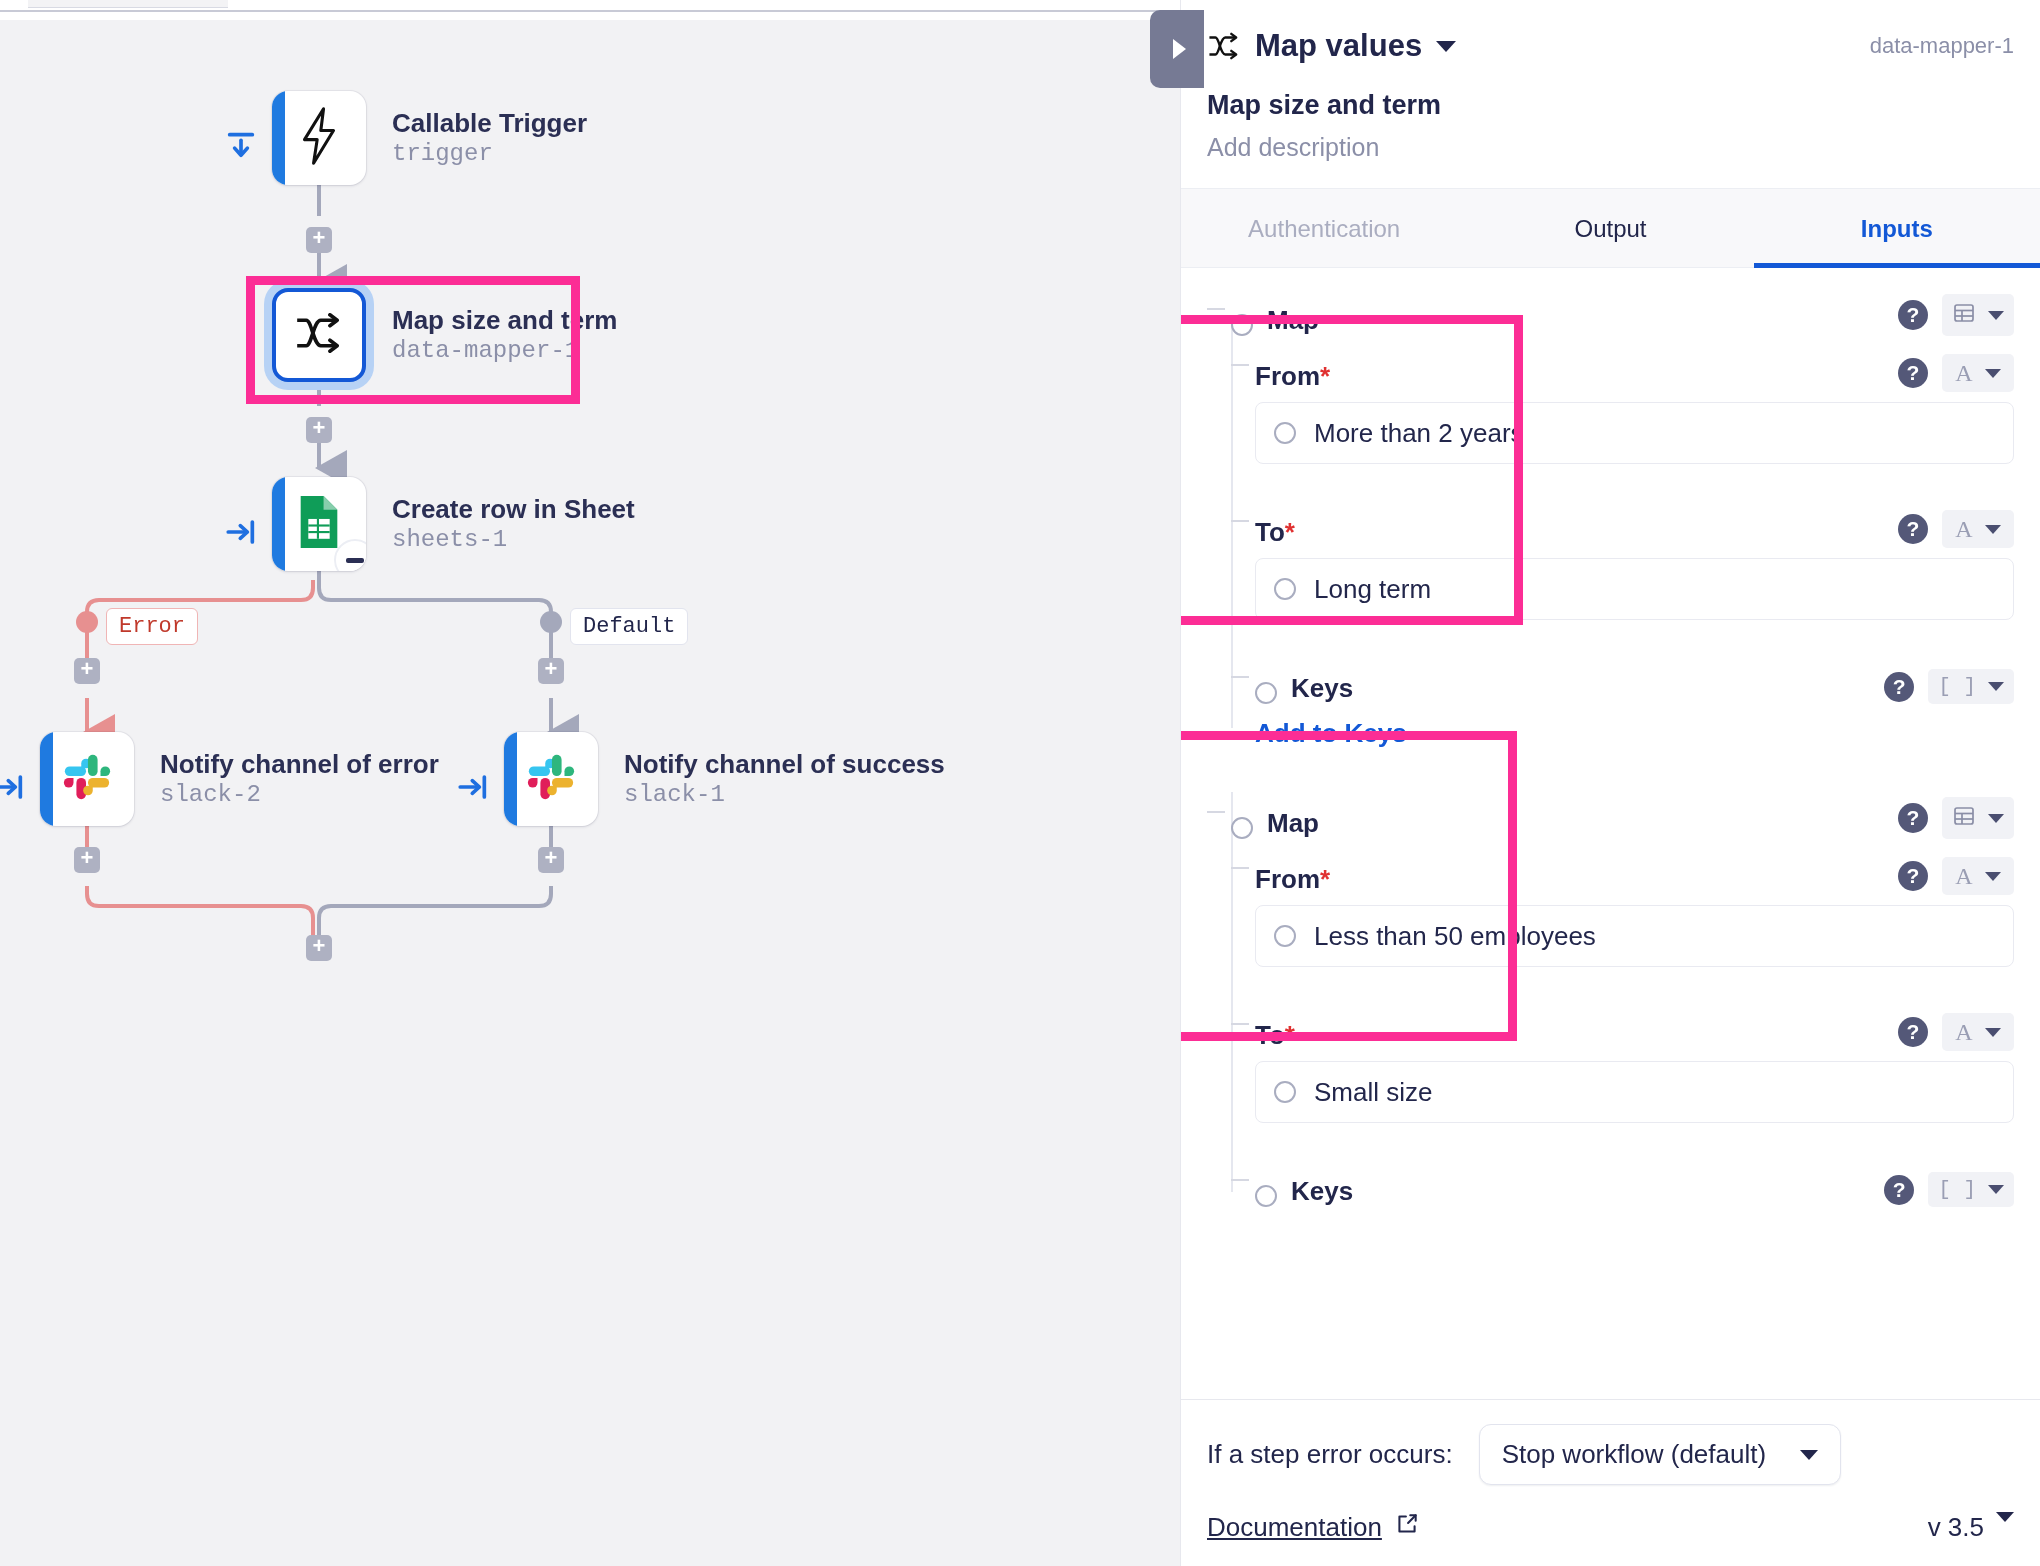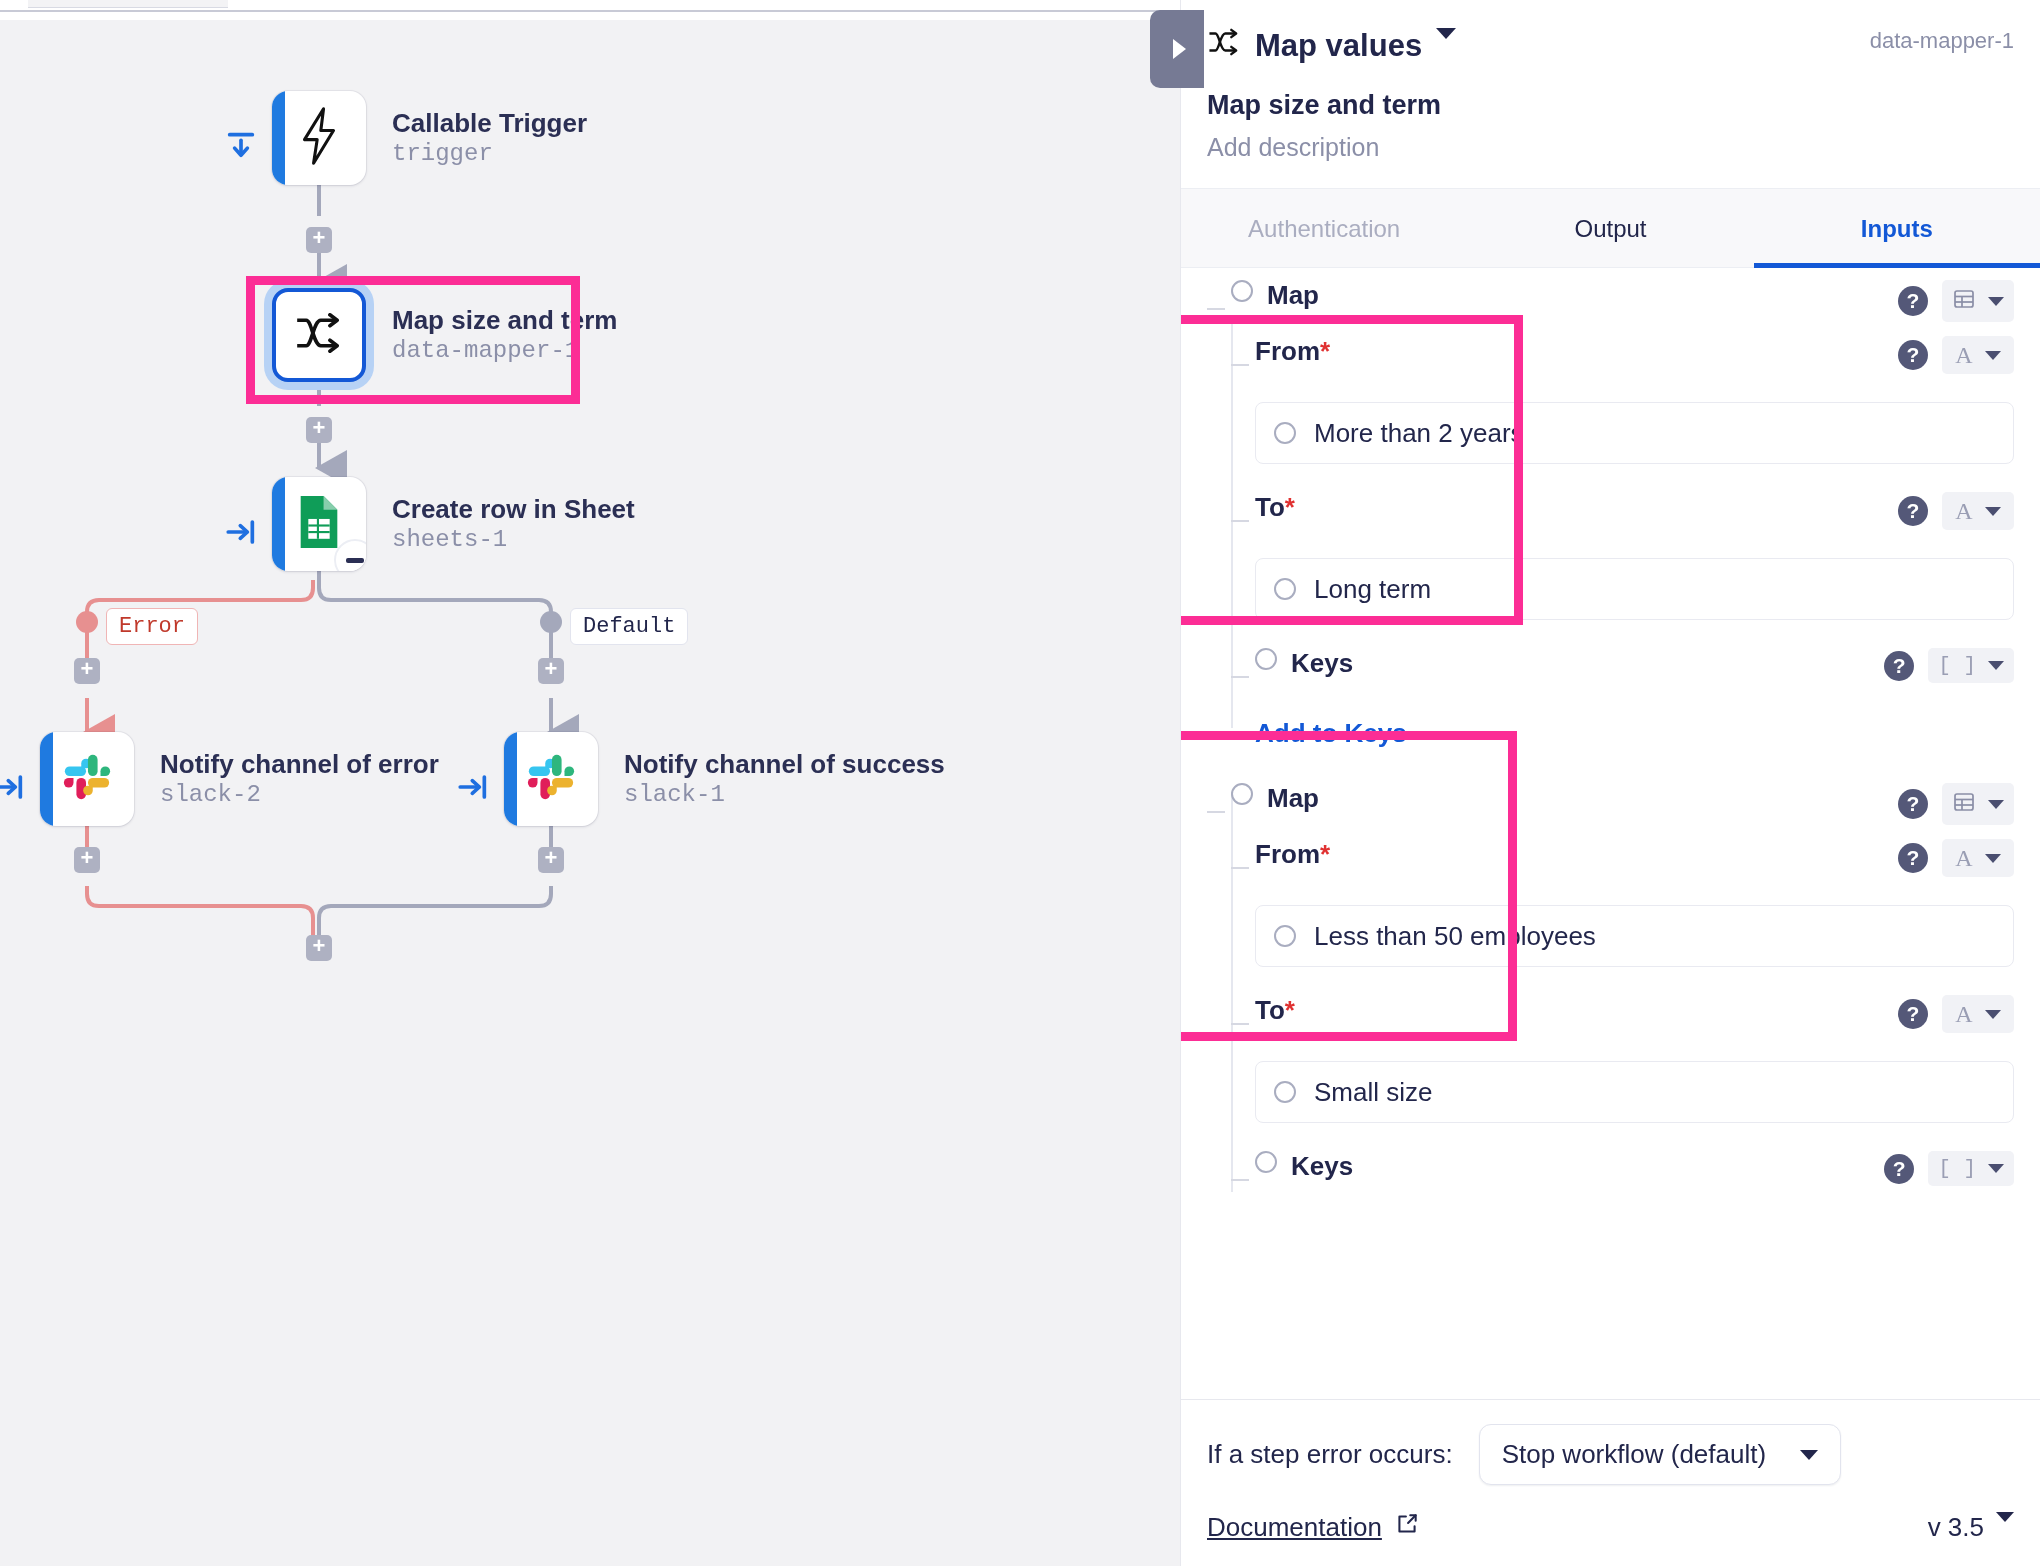--- a/index.html
+++ b/index.html
@@ -112,21 +112,21 @@
     margin-left: 4px;
   }
 
   
   .panel {
     position: absolute; left: 1180px; top: 0; width: 860px; height: 1566px;
     background: #ffffff; border-left: 1px solid #e7e8ee;
     display: flex; flex-direction: column;
   }
   .panel-head { padding: 28px 26px 0 26px; }
-  .panel-head-row { display: flex; }
+  .panel-head-row { display: flex; align-items: center; }
   .shuffle-ic { width: 34px; height: 28px; flex: 0 0 auto; }
   .panel-kind {
     font-size: 31px; font-weight: 700; color: #22264b; margin-left: 14px;
   }
   .chev-down {
     margin-left: 14px; width: 0; height: 0;
     border-left: 10px solid transparent; border-right: 10px solid transparent;
     border-top: 11px solid #22264b;
   }
   .panel-id {
@@ -155,21 +155,21 @@
     height: 5px; background: #1358d6;
   }
 
   .form {
     flex: 1; overflow: hidden; position: relative;
     padding: 0 26px 0 26px;
   }
   .form-inner { position: relative; padding-top: 12px; }
 
   .row {
-    position: relative; display: flex; align-items: flex-start;
+    position: relative; display: flex; align-items: flex-end;
     min-height: 56px; padding-left: 24px;
   }
   .tick {
     position: absolute; left: 0; top: 50%; width: 18px; height: 2px;
     background: #d6d8e2;
   }
   .circle {
     width: 22px; height: 22px; border-radius: 50%;
     border: 2px solid #a9adc0; flex: 0 0 auto;
   }

